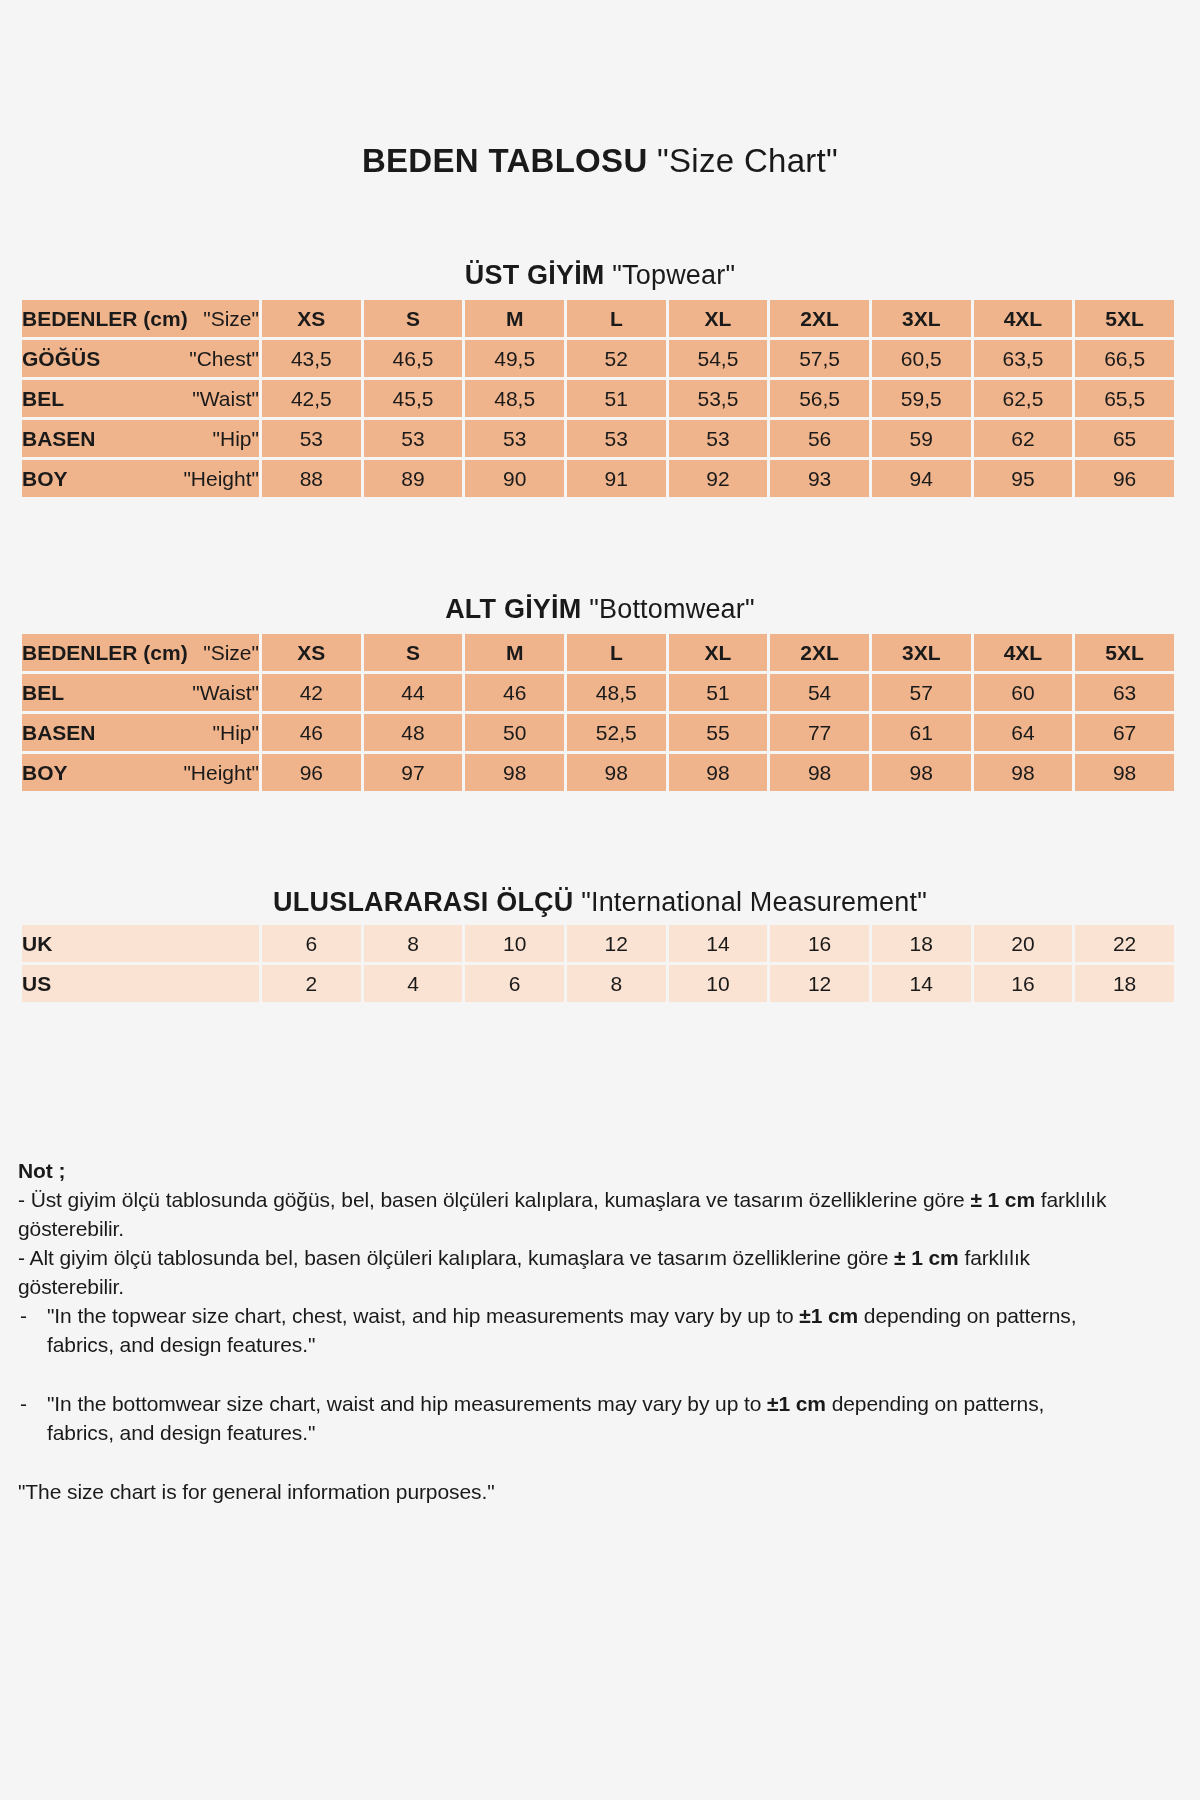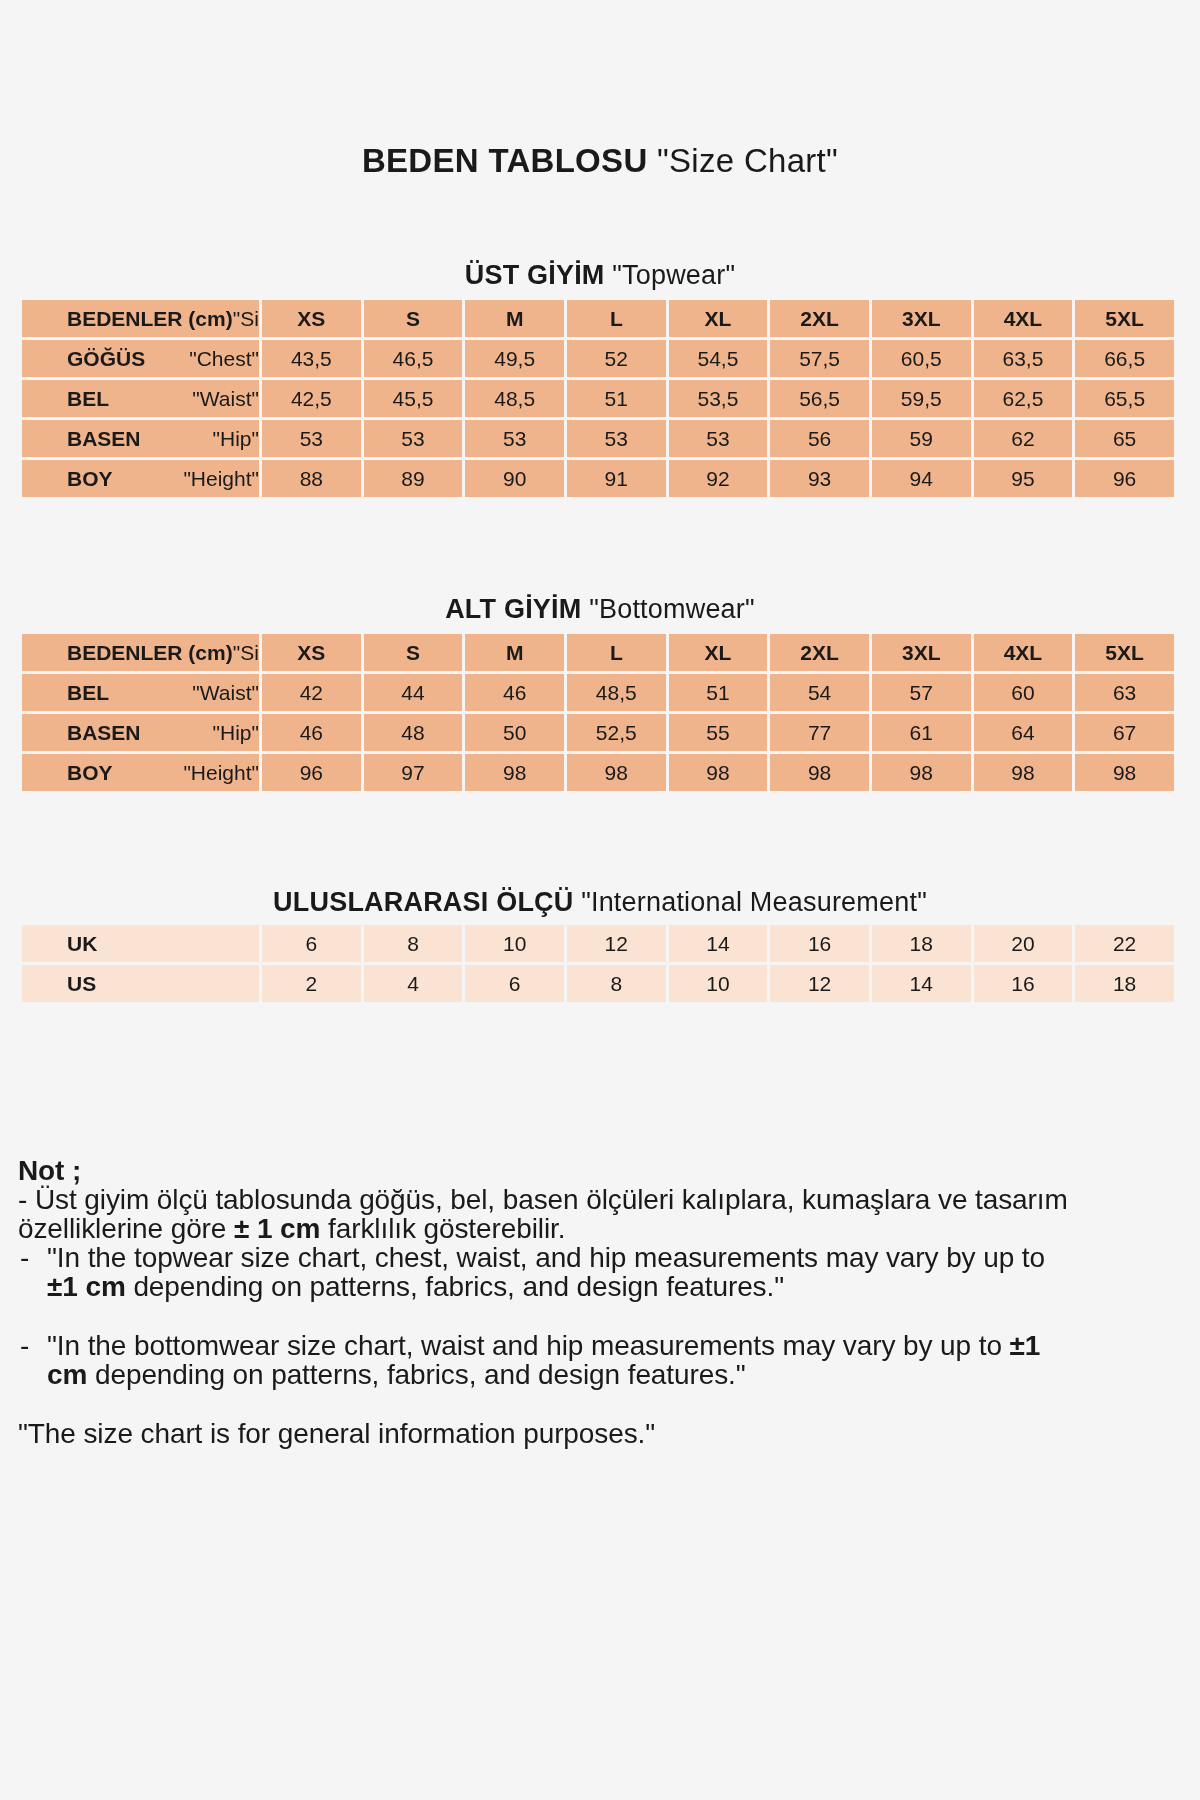--- a/index.html
+++ b/index.html
@@ -27,28 +27,28 @@
     border-collapse:separate;border-spacing:3px;table-layout:fixed;
   }
   table.sizes td{
     height:37px;vertical-align:middle;text-align:center;
     font-size:21px;padding:0;overflow:hidden;
   }
   .t-dark td{background:var(--c-table,#f0b48c);}
   .t-light td{background:var(--c-table-light,#fae3d2);}
   td.lbl{text-align:left;padding:0 13px;}
   .lbl-inner{display:flex;justify-content:space-between;align-items:baseline;}
-  .m-name{font-weight:bold;white-space:nowrap;padding-left:45px;}
+  .m-name{font-weight:bold;white-space:nowrap;}
   .m-quote{font-weight:normal;white-space:nowrap;}
   tr.hdr td{font-weight:bold;}
   tr.hdr td.lbl .m-quote{font-weight:normal;}
 
   .notes{
     position:absolute;left:18px;top:1156px;width:1166px;
-    font-size:28px;line-height:29px;letter-spacing:-0.1px;
+    font-size:21px;line-height:29px;letter-spacing:-0.1px;
   }
   .notes p{margin:0;}
   .n-h{font-weight:bold;margin:0 0 29px 0;}
   .tr-para{margin:0 0 29px 0;max-width:1100px;}
   .tr-footer{margin:0 0 24px 0;}
   .n-h2{font-weight:bold;margin:0 0 17px 0;}
   .bullet{display:flex;margin:0 0 30px 0;}
   .bullet .dash{flex:0 0 27px;width:27px;padding-left:2px;}
   .bullet .btxt{max-width:1030px;}
   .en-footer{margin:0;}
@@ -299,20 +299,21 @@
             <td>18</td>
           </tr>
         </tbody>
       </table>
     </div>
 
   <div class="notes">
     <p class="n-h">Not ;</p>
     <div id="tr-items">
         <p class="tr-para"><span>- Üst giyim ölçü tablosunda göğüs, bel, basen ölçüleri kalıplara, kumaşlara ve tasarım özelliklerine göre </span><span class="b">± 1 cm</span><span> farklılık gösterebilir.</span></p>
+        <p class="tr-para"><span>- Alt giyim ölçü tablosunda bel, basen ölçüleri kalıplara, kumaşlara ve tasarım özelliklerine göre </span><span class="b">± 1 cm</span><span> farklılık gösterebilir.</span></p>
       </div>
     <div id="en-items">
         <div class="bullet">
           <span class="dash">-</span>
           <div class="btxt"><span>"In the topwear size chart, chest, waist, and hip measurements may vary by up to </span><span class="b">±1 cm</span><span> depending on patterns, fabrics, and design features."</span></div>
         </div>
         <div class="bullet">
           <span class="dash">-</span>
           <div class="btxt"><span>"In the bottomwear size chart, waist and hip measurements may vary by up to </span><span class="b">±1 cm</span><span> depending on patterns, fabrics, and design features."</span></div>
         </div>

